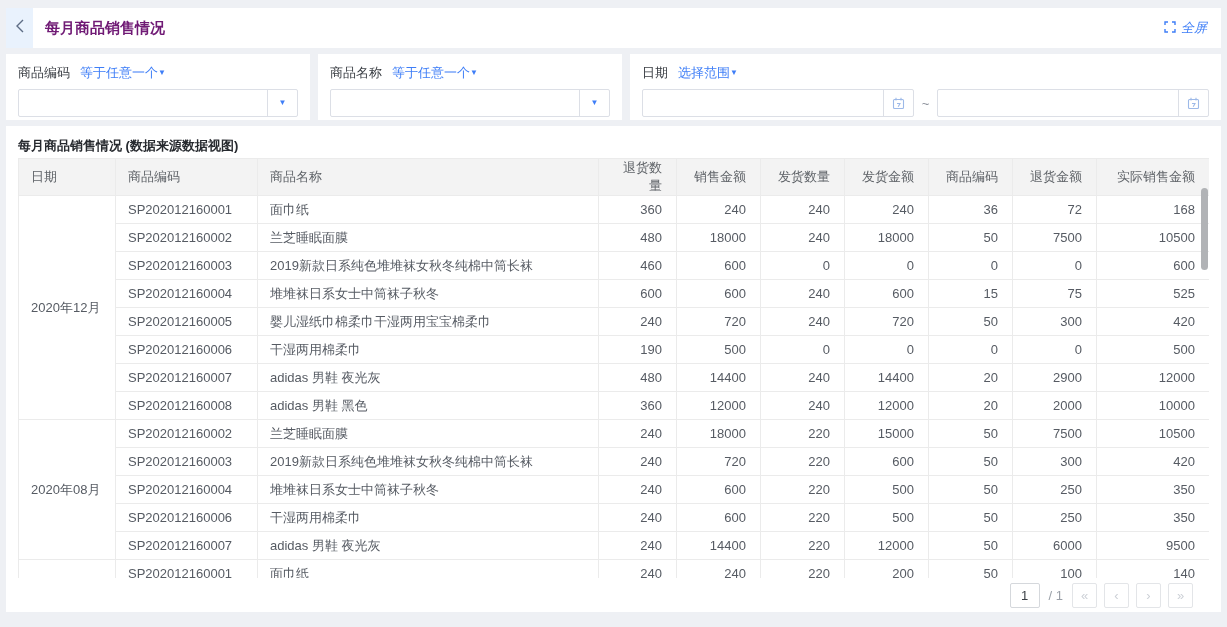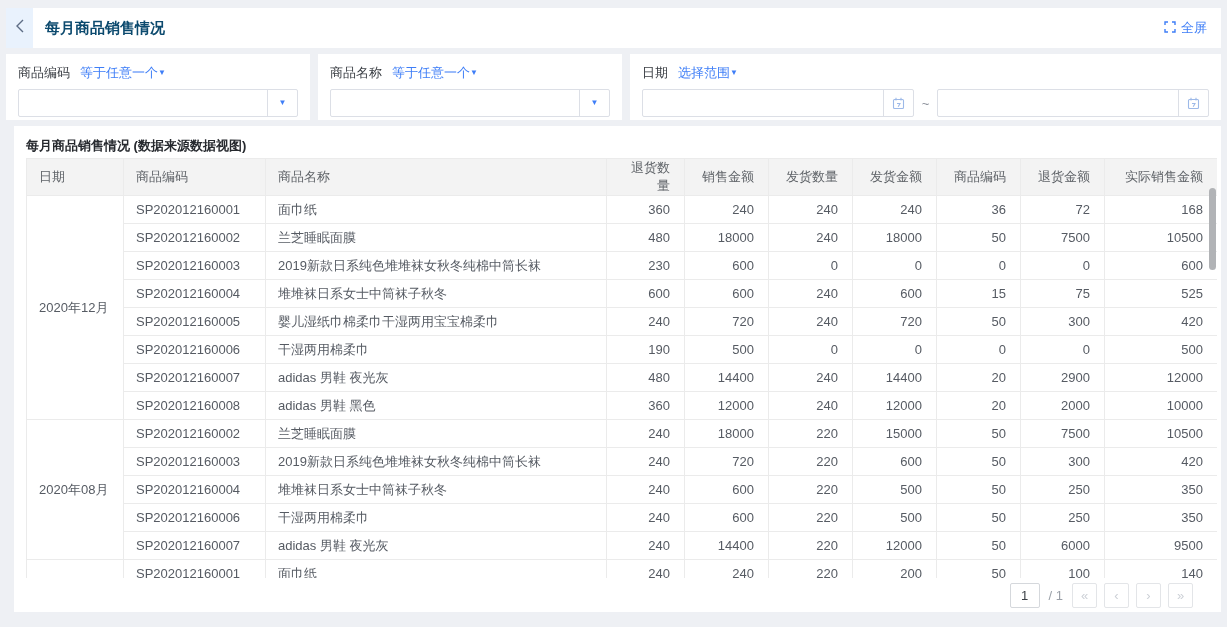--- a/index.html
+++ b/index.html
@@ -2,41 +2,41 @@
 <html><head>
 <meta charset="utf-8">
 <style>
   * { margin:0; padding:0; box-sizing:border-box; }
   body { width:1227px; height:627px; font-family:"Liberation Sans","DejaVu Sans",sans-serif; }
   .page { width:1227px; height:627px; background:#eef0f4; padding:8px 6px 10px 6px; overflow:hidden; }
 
   
   .topbar { height:40px; background:#fff; display:flex; align-items:center; margin-bottom:6px; }
   .back-btn { width:27px; height:40px; background:#e9f2fd; display:flex; align-items:center; justify-content:center; cursor:pointer; flex:none; }
-  .page-title { margin-left:12px; font-size:15px; font-weight:600; color:#0c4a6e; }
-  .fullscreen { margin-left:auto; margin-right:14px; color:#3e7ef7; font-size:13px; display:flex; align-items:center; gap:5px; cursor:pointer; }
+  .page-title { margin-left:12px; font-size:15px; font-weight:600; color:#701a75; }
+  .fullscreen { margin-left:auto; margin-right:14px; color:#3e7ef7; font-size:13px; display:flex; align-items:center; gap:5px; cursor:pointer;font-style:italic; }
 
   
   .filter-row { display:flex; gap:8px; margin-bottom:6px; height:66px; }
   .filter-card { background:#fff; padding:7px 12px 0 12px; }
   .filter-card.w1 { width:304px; flex:none; }
   .filter-card.w3 { flex:1; }
   .filter-head { display:flex; align-items:center; gap:10px; font-size:13px; margin:3px 0 7px 0; height:18px; }
   .filter-label { color:#383c42; }
   .filter-op { color:#3e7ef7; display:flex; align-items:center; cursor:pointer; }
   .caret { font-size:8px; color:#3e7ef7; line-height:1; }
   .select-box { height:28px; border:1px solid #dcdfe6; border-radius:2px; background:#fff; display:flex; cursor:pointer; }
   .select-value { flex:1; font-size:13px; color:#555; line-height:26px; padding:0 8px; }
   .select-arrow { width:30px; border-left:1px solid #dcdfe6; display:flex; align-items:center; justify-content:center; }
   .date-row { display:flex; align-items:center; gap:8px; }
   .date-box { flex:1; height:28px; border:1px solid #dcdfe6; border-radius:2px; background:#fff; display:flex; cursor:pointer; }
   .tilde { color:#8a8f99; font-size:13px; flex:none; }
 
   
-  .main-card { background:#fff; height:486px; padding:12px;margin-left:8px; }
+  .main-card { background:#fff; height:486px; padding:12px; }
   .table-title { font-size:13px; font-weight:700; color:#26292e; height:20px; line-height:16px; }
   .table-wrap { position:relative; height:420px; overflow:hidden; width:1191px; }
   table { border-collapse:collapse; table-layout:fixed; width:1191px; font-size:13px; }
   th { background:#f3f3f3; color:#5f6368; font-weight:400; height:27px; border:1px solid #ebebeb; }
   td { height:28px; border:1px solid #ebebeb; color:#565b63; background:#fff; white-space:nowrap; overflow:hidden; }
   .cell-l { text-align:left; padding:0 12px; }
   .cell-r { text-align:right; padding:0 14px; }
   .scroll-thumb { position:absolute; top:30px; right:1px; width:7px; height:82px; background:#b1b3b6; border-radius:4px; cursor:pointer; }
 
   
@@ -193,21 +193,21 @@
               <td class="cell-r">18000</td>
               <td class="cell-r">240</td>
               <td class="cell-r">18000</td>
               <td class="cell-r">50</td>
               <td class="cell-r">7500</td>
               <td class="cell-r">10500</td>
             </tr>
             <tr>
               <td class="cell-l">SP202012160003</td>
               <td class="cell-l">2019新款日系纯色堆堆袜女秋冬纯棉中筒长袜</td>
-              <td class="cell-r">230</td>
+              <td class="cell-r">460</td>
               <td class="cell-r">600</td>
               <td class="cell-r">0</td>
               <td class="cell-r">0</td>
               <td class="cell-r">0</td>
               <td class="cell-r">0</td>
               <td class="cell-r">600</td>
             </tr>
             <tr>
               <td class="cell-l">SP202012160004</td>
               <td class="cell-l">堆堆袜日系女士中筒袜子秋冬</td>

